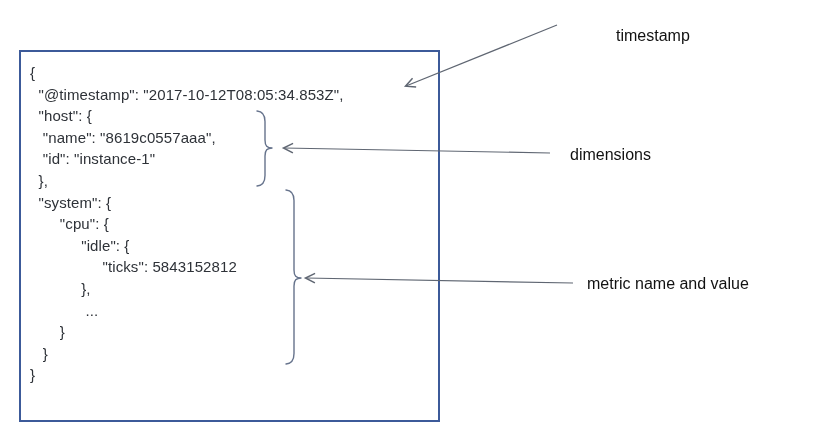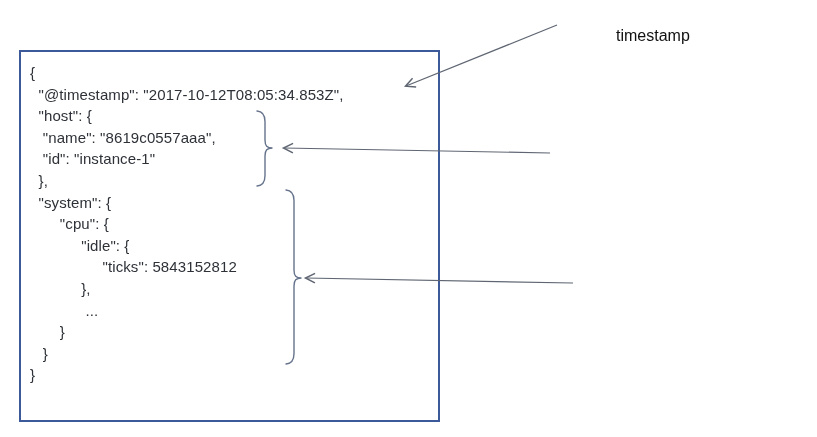--- a/index.html
+++ b/index.html
@@ -89,14 +89,16 @@
 
     <path d="M257,111 C263,111.5 265,115.5 265,121.5 L265,140 C265,146 267,148 272.5,148 C267,148 265,150 265,156 L265,175.5 C265,181.5 263,185.5 257,186" fill="none" stroke="#66738C" stroke-width="1.4" stroke-linecap="round"></path>
     <path d="M286,190 C292,190.5 294,194.5 294,200.5 L294,270 C294,276 296,278 301.5,278 C296,278 294,280 294,286 L294,353.5 C294,359.5 292,363.5 286,364" fill="none" stroke="#66738C" stroke-width="1.4" stroke-linecap="round"></path>
 
     <line x1="557" y1="25" x2="406" y2="86" stroke="#5F6672" stroke-width="1.2" marker-end="url(#ah)"></line>
     <line x1="550" y1="153" x2="284" y2="148" stroke="#5F6672" stroke-width="1.2" marker-end="url(#ah)"></line>
     <line x1="573" y1="283" x2="306" y2="278" stroke="#5F6672" stroke-width="1.2" marker-end="url(#ah)"></line>
   </svg>
 
   <div class="anno-label label-timestamp">timestamp</div>
+  <div class="anno-label label-dimensions">dimensions</div>
+  <div class="anno-label label-metric">metric name and value</div>
 
 </div>
 
 </body></html>

